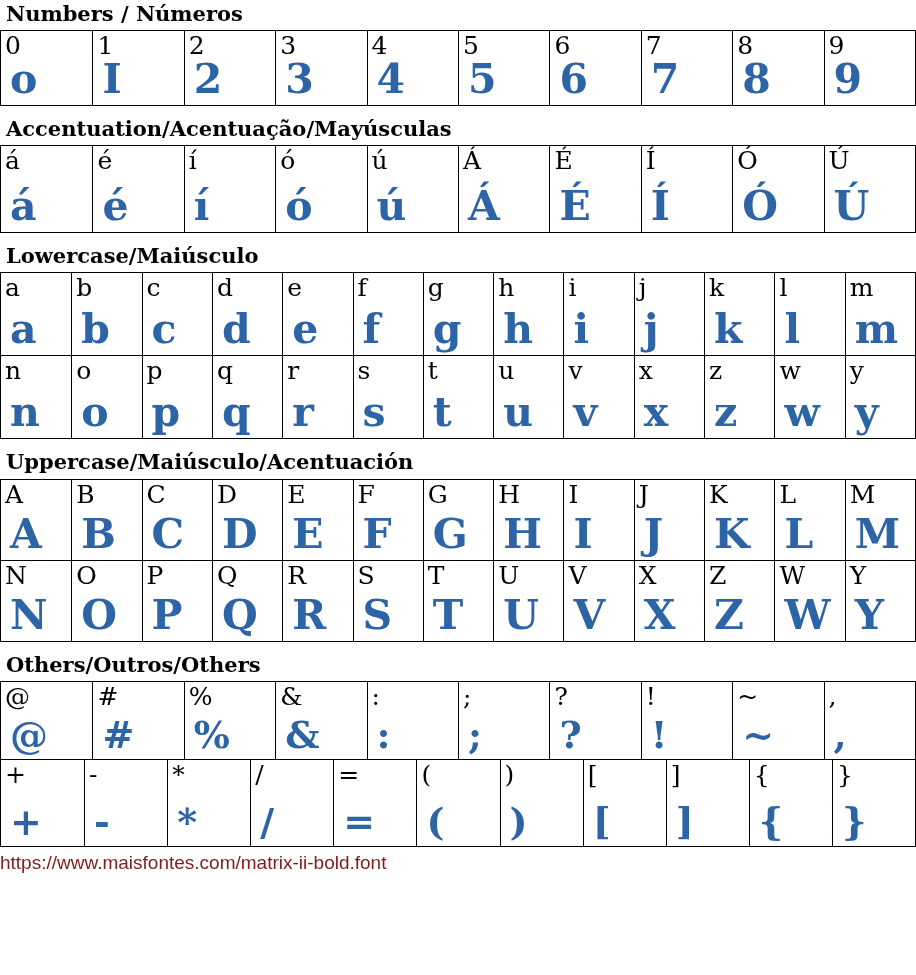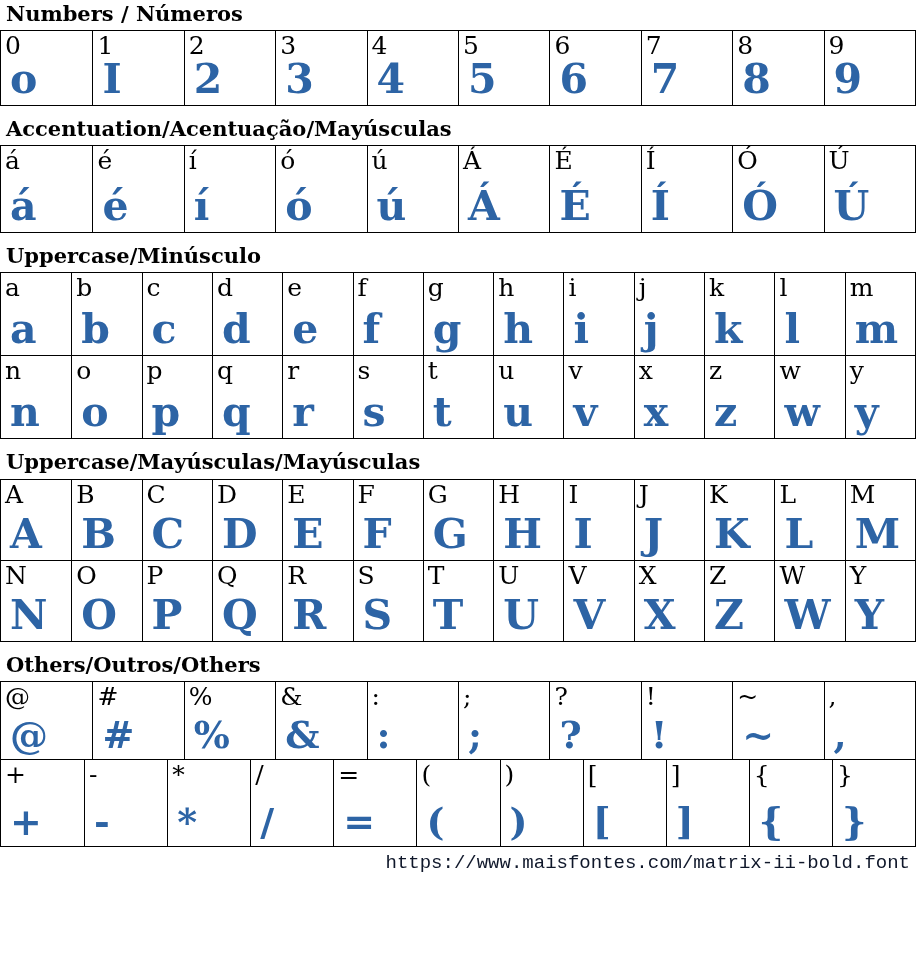--- a/index.html
+++ b/index.html
@@ -52,26 +52,26 @@
     color:var(--accent);
   }
   .kind-numbers   .cell{height:74px;}
   .kind-accents   .cell{height:86px;}
   .kind-lowercase .cell{height:82px;}
   .kind-uppercase .cell{height:80px;}
   .kind-others    .row-0 .cell{height:77px;}
   .kind-others    .row-1 .cell{height:86px;}
   .kind-others    .spec{font-size:38px;}
   .footer{
-    text-align:right;
+    text-align:left;
     padding-right:6px;
     margin-top:5px;
-    font-family:Liberation Mono, monospace;
+    font-family:Liberation Sans, sans-serif;
     font-size:19px;
-    color:#0f172a;
+    color:#7f1d1d;
   }
 </style>
 </head>
 <body>
 
 <div id="page">
   <main id="sections">
   <section class="section kind-numbers">
     <h2 class="section-title">Numbers / Números</h2>
     <div class="tables">
@@ -180,21 +180,21 @@
 
   <div class="cell">
     <span class="ref">Ú</span>
     <span class="spec">Ú</span>
   </div>
 </div>
 </div>
   </section>
 
   <section class="section kind-lowercase">
-    <h2 class="section-title">Uppercase/Minúsculo</h2>
+    <h2 class="section-title">Lowercase/Maiúsculo</h2>
     <div class="tables">
   <div class="grid-row row-0" style="grid-template-columns: repeat(13, 1fr);">
   <div class="cell">
     <span class="ref">a</span>
     <span class="spec">a</span>
   </div>
 
   <div class="cell">
     <span class="ref">b</span>
     <span class="spec">b</span>
@@ -319,21 +319,21 @@
 
   <div class="cell">
     <span class="ref">y</span>
     <span class="spec">y</span>
   </div>
 </div>
 </div>
   </section>
 
   <section class="section kind-uppercase">
-    <h2 class="section-title">Uppercase/Mayúsculas/Mayúsculas</h2>
+    <h2 class="section-title">Uppercase/Maiúsculo/Acentuación</h2>
     <div class="tables">
   <div class="grid-row row-0" style="grid-template-columns: repeat(13, 1fr);">
   <div class="cell">
     <span class="ref">A</span>
     <span class="spec">A</span>
   </div>
 
   <div class="cell">
     <span class="ref">B</span>
     <span class="spec">B</span>

